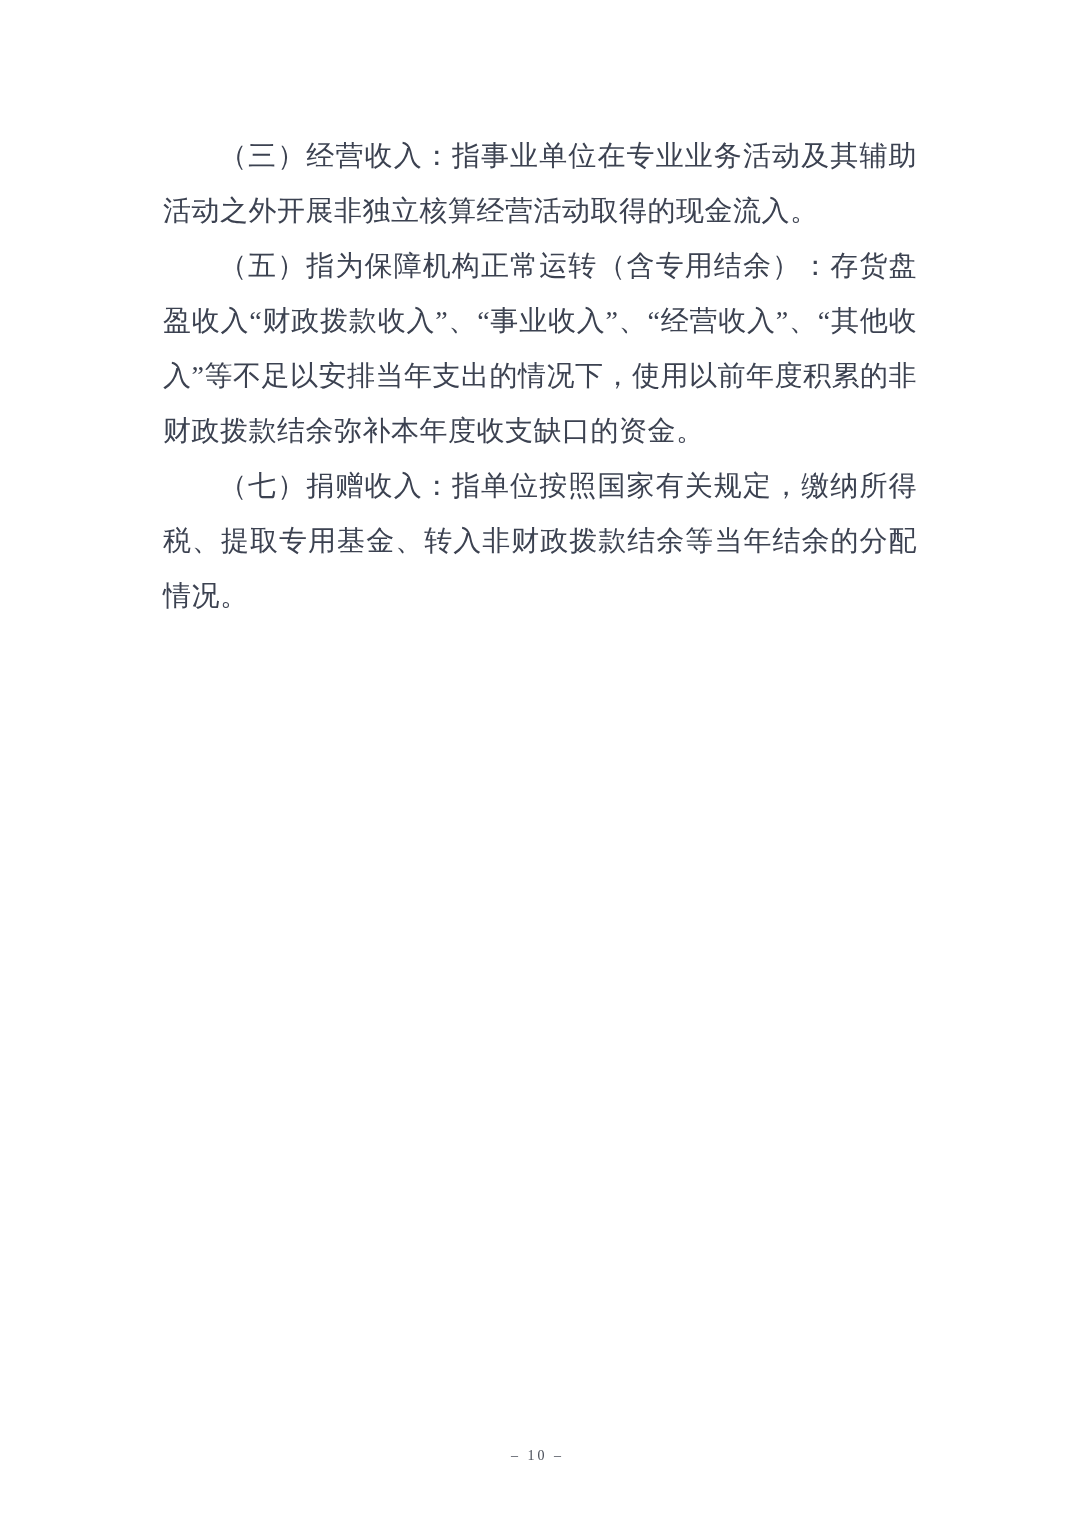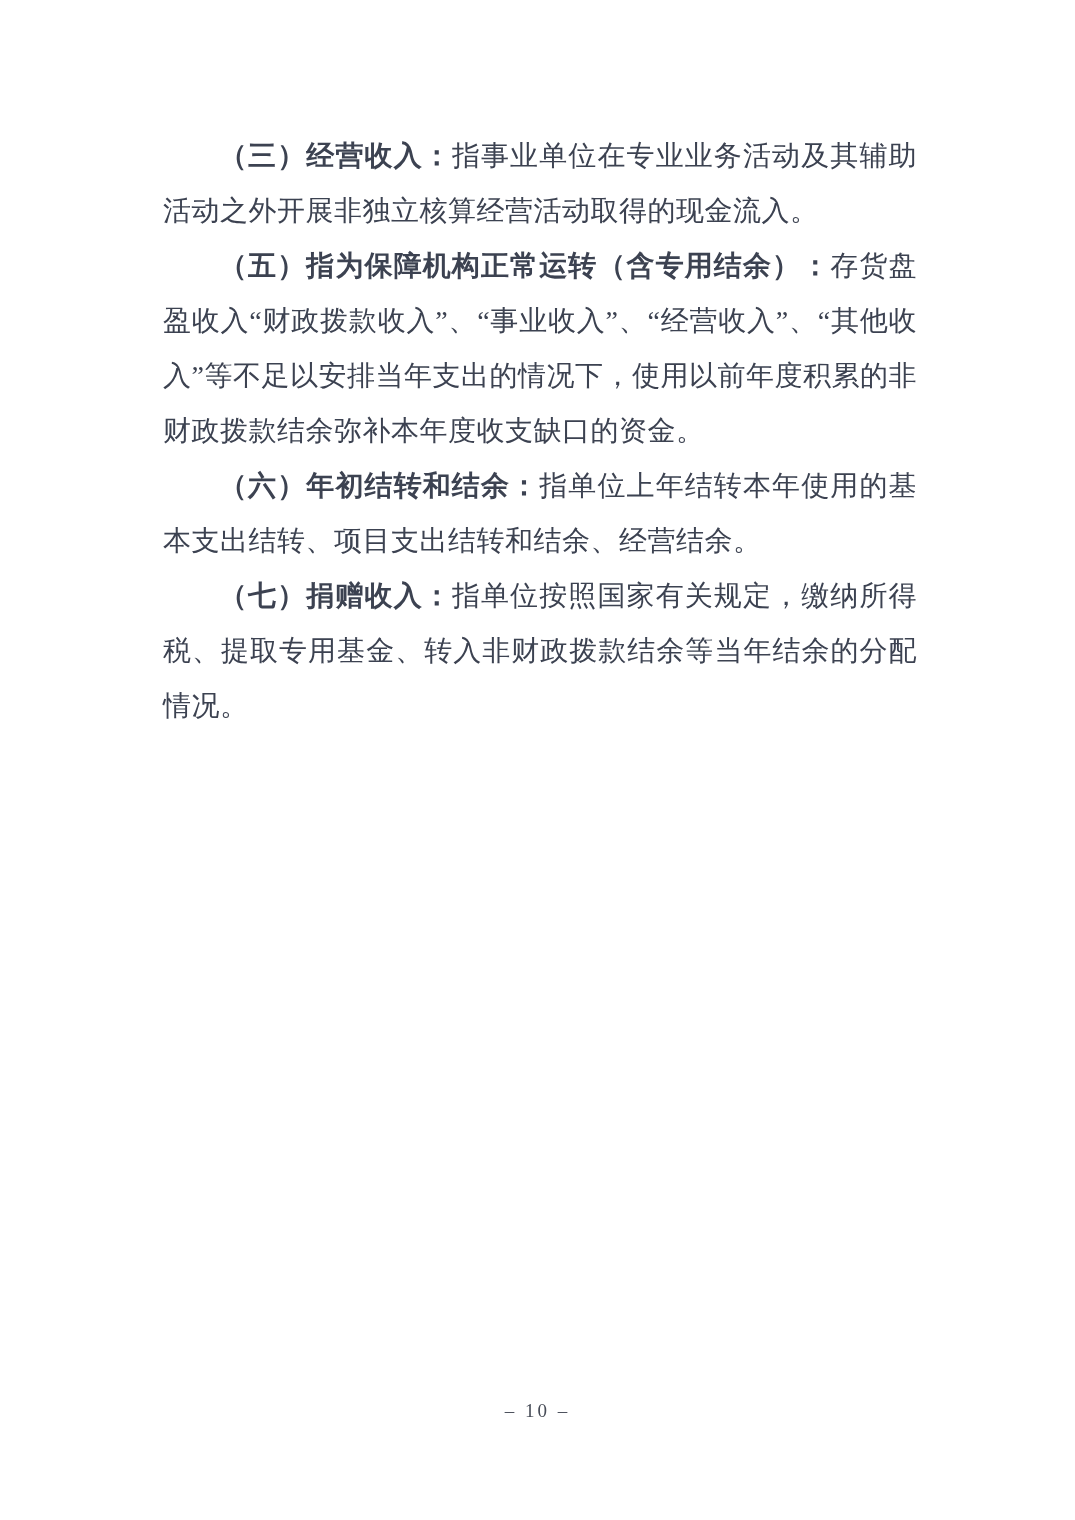--- a/index.html
+++ b/index.html
@@ -24,39 +24,38 @@
   }
   .para {
     margin: 0;
     font-size: 28px;
     line-height: 55px;
     text-align: justify;
     text-indent: 2em;
     letter-spacing: 0.5px;
   }
   .term-head {
-    font-weight: bold;
+    font-weight: normal;
     margin-top: 12px;
   }
   .footer {
     position: absolute;
     left: 0;
     right: 0;
-    top: 1400px;
+    top: 1448px;
     text-align: center;
-    font-size: 19px;
+    font-size: 14px;
     letter-spacing: 3px;
     color: #474c57;
     font-family: "Liberation Serif", "DejaVu Serif", serif;
   }
 </style>
 </head>
 <body>
 
 <div class="page">
   <div class="content">
     <p class="para"><span class="term-head">（三）经营收入：</span><span>指事业单位在专业业务活动及其辅助活动之外开展非独立核算经营活动取得的现金流入。</span></p>
     <p class="para"><span class="term-head">（五）指为保障机构正常运转（含专用结余）：</span><span>存货盘盈收入“财政拨款收入”、“事业收入”、“经营收入”、“其他收入”等不足以安排当年支出的情况下，使用以前年度积累的非财政拨款结余弥补本年度收支缺口的资金。</span></p>
-    <p class="para"><span class="term-head">（六）年初结转和结余：</span><span>指单位上年结转本年使用的基本支出结转、项目支出结转和结余、经营结余。</span></p>
     <p class="para"><span class="term-head">（七）捐赠收入：</span><span>指单位按照国家有关规定，缴纳所得税、提取专用基金、转入非财政拨款结余等当年结余的分配情况。</span></p>
   </div>
   <div class="footer">– 10 –</div>
 </div>
 
 </body></html>

